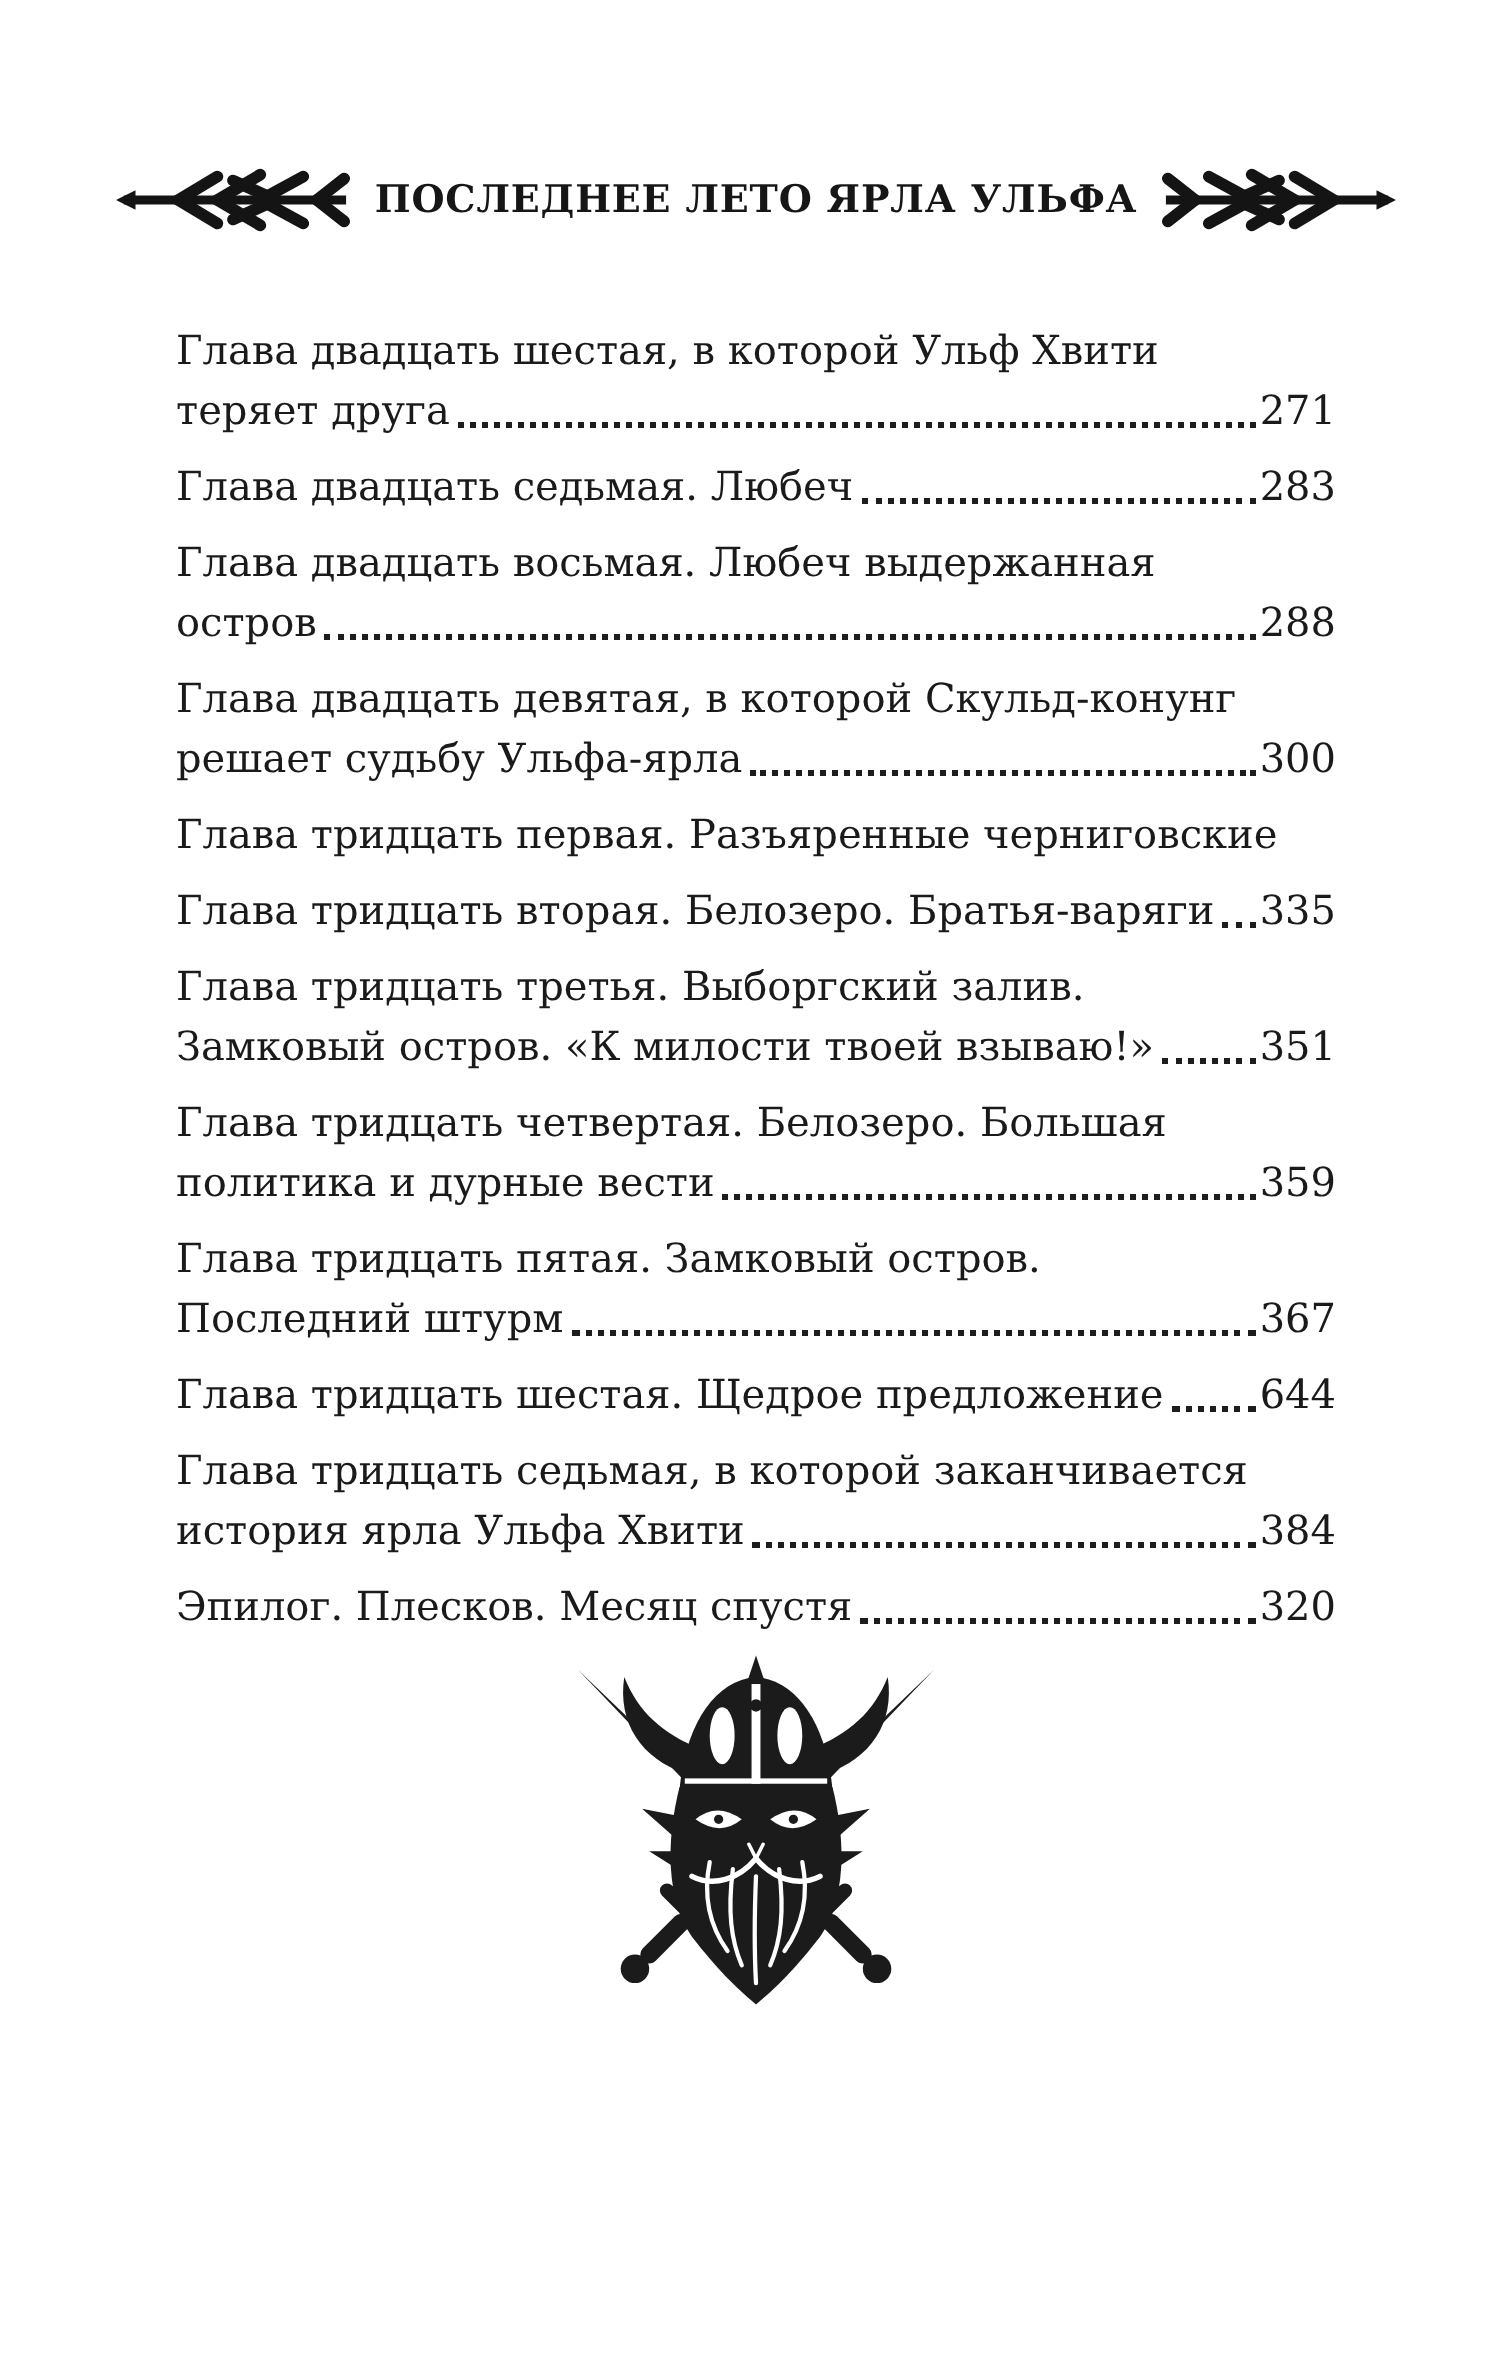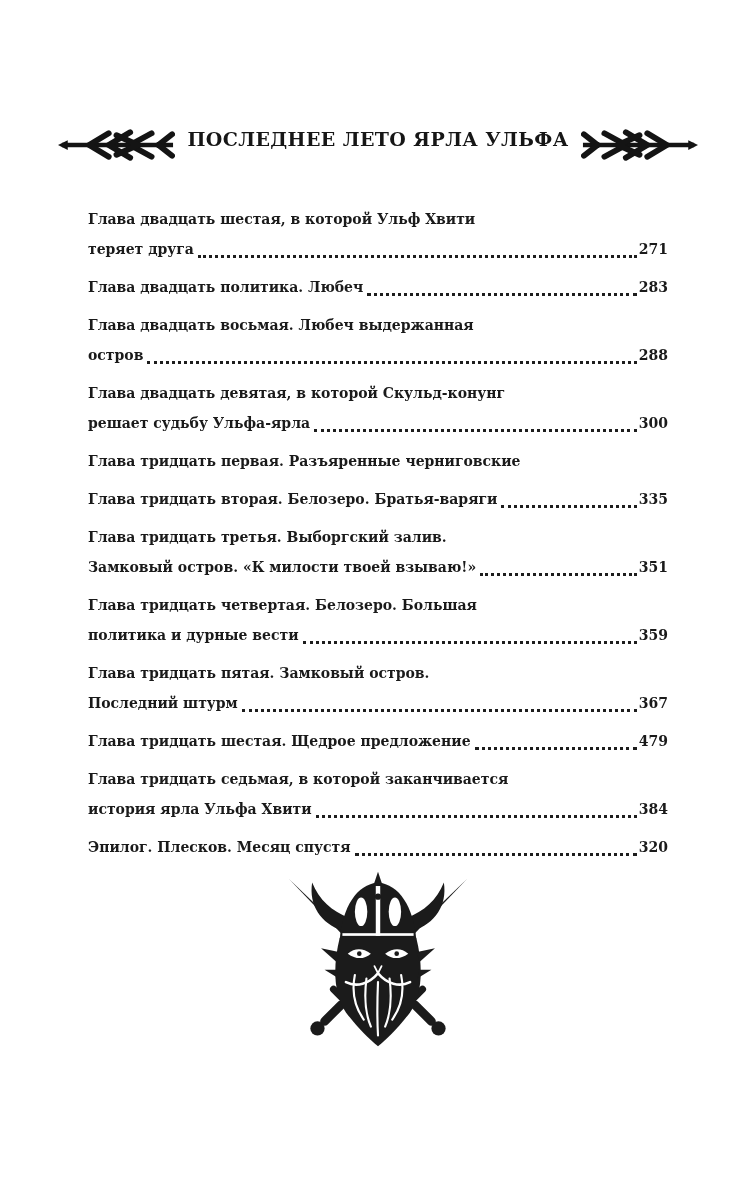--- a/index.html
+++ b/index.html
@@ -10,40 +10,39 @@
   }
   .page {
     box-sizing: border-box;
     width: 756px; height: 1181px;
     padding: 84px 88px 0 88px;
     color: #191919;
     font-family: "DejaVu Serif", serif;
   }
   .running-head {
     display: flex;
-    align-items: flex-start;
+    align-items: center;
     justify-content: center;
     gap: 12px;
     height: 32px;
-    margin-top: 44px;
   }
   .running-head h1 {
     margin: 0;
     font-size: 19px;
     font-weight: 700;
     letter-spacing: 0.4px;
     white-space: nowrap;
     color: #161616;
   }
   .orn { flex: 0 0 auto; }
   .orn.right { transform: scaleX(-1); }
   .toc {
     margin-top: 44px;
-    font-size: 14px;
-    font-weight: 700;
+    font-size: 20px;
+    font-weight: 400;
     line-height: 30px;
     color: #1a1a1a;
   }
   .entry { margin-bottom: 8px; }
   .entry-line.last { display: flex; align-items: flex-end; }
   .entry-line .txt { white-space: nowrap; }
   .leader {
     flex: 1 1 auto;
     border-bottom: 3px dotted #1d1d1d;
     margin: 0 2px 6px 4px;
@@ -99,21 +98,21 @@
       <div class="entry">
         <div class="entry-line">Глава двадцать шестая, в которой Ульф Хвити</div>
         <div class="entry-line last">
           <span class="txt">теряет друга</span>
           <span class="leader"></span>
           <span class="pagenum">271</span>
         </div>
       </div>
       <div class="entry">
         <div class="entry-line last">
-          <span class="txt">Глава двадцать политика. Любеч</span>
+          <span class="txt">Глава двадцать седьмая. Любеч</span>
           <span class="leader"></span>
           <span class="pagenum">283</span>
         </div>
       </div>
       <div class="entry">
         <div class="entry-line">Глава двадцать восьмая. Любеч выдержанная</div>
         <div class="entry-line last">
           <span class="txt">остров</span>
           <span class="leader"></span>
           <span class="pagenum">288</span>
@@ -158,21 +157,21 @@
         <div class="entry-line last">
           <span class="txt">Последний штурм</span>
           <span class="leader"></span>
           <span class="pagenum">367</span>
         </div>
       </div>
       <div class="entry">
         <div class="entry-line last">
           <span class="txt">Глава тридцать шестая. Щедрое предложение</span>
           <span class="leader"></span>
-          <span class="pagenum">479</span>
+          <span class="pagenum">644</span>
         </div>
       </div>
       <div class="entry">
         <div class="entry-line">Глава тридцать седьмая, в которой заканчивается</div>
         <div class="entry-line last">
           <span class="txt">история ярла Ульфа Хвити</span>
           <span class="leader"></span>
           <span class="pagenum">384</span>
         </div>
       </div>

